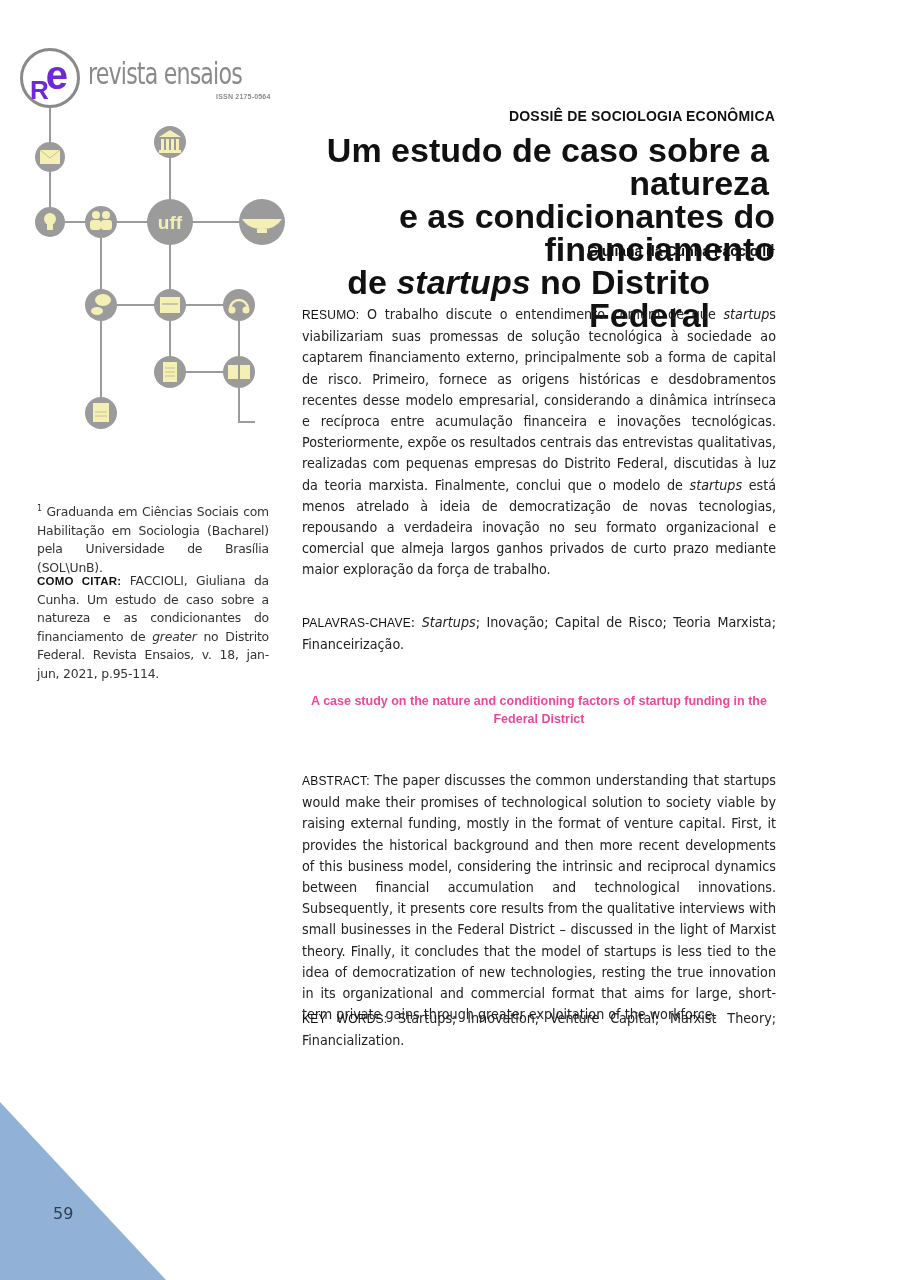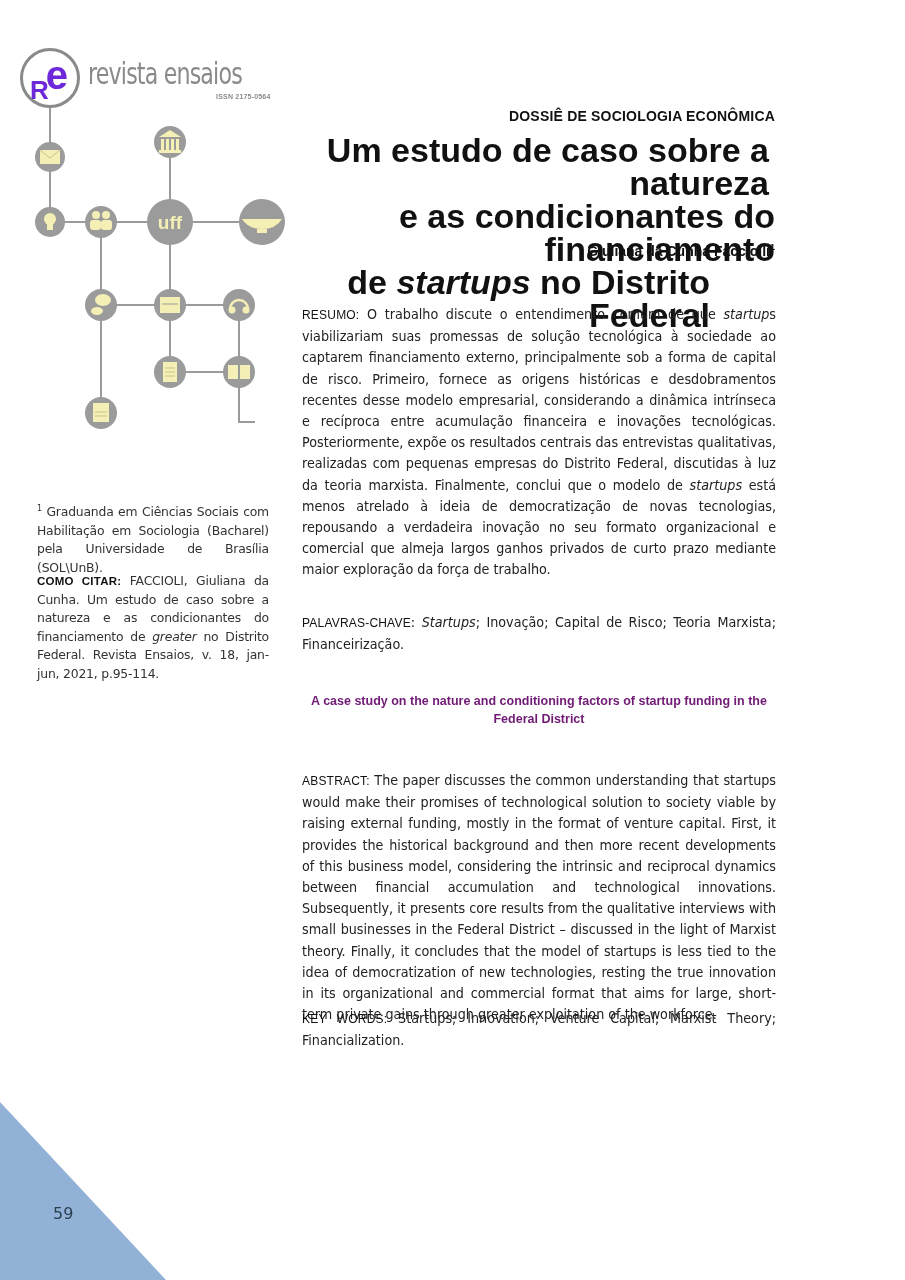--- a/index.html
+++ b/index.html
@@ -36,21 +36,21 @@
             font-weight: bold; font-size: 14px; color: #111; text-align: right; }
   .author sup { font-size: 9px; }
 
   
   .block { position: absolute; left: 302px; width: 474px; font-size: 14.2px; line-height: 21.2px;
            text-align: justify; font-family: "DejaVu Sans", sans-serif; font-stretch: condensed; color: #222; }
   .block .lbl { font-family: "Liberation Sans", sans-serif; font-weight: normal; font-size: 12px; letter-spacing: 0.2px; color: #111; }
   .resumo { top: 304px; }
   .palavras { top: 612px; }
   .en-title { position: absolute; left: 302px; width: 474px; top: 692px; text-align: center;
-              font-family: "Liberation Sans", sans-serif; font-weight: bold; font-size: 12.5px; line-height: 18px; color: #701a75; }
+              font-family: "Liberation Sans", sans-serif; font-weight: bold; font-size: 12.5px; line-height: 18px; color: #ec4899; }
   .abstract { top: 770px; }
   .keywords { top: 1008px; }
 
   .block p { margin: 0; }
 
   
   .note { position: absolute; left: 37px; width: 232px; font-size: 12.4px; line-height: 18.6px;
           text-align: justify; color: #333; font-family: "DejaVu Sans", sans-serif; letter-spacing: -0.2px; }
   .footnote { top: 500px; }
   .footnote sup { font-size: 8px; }

